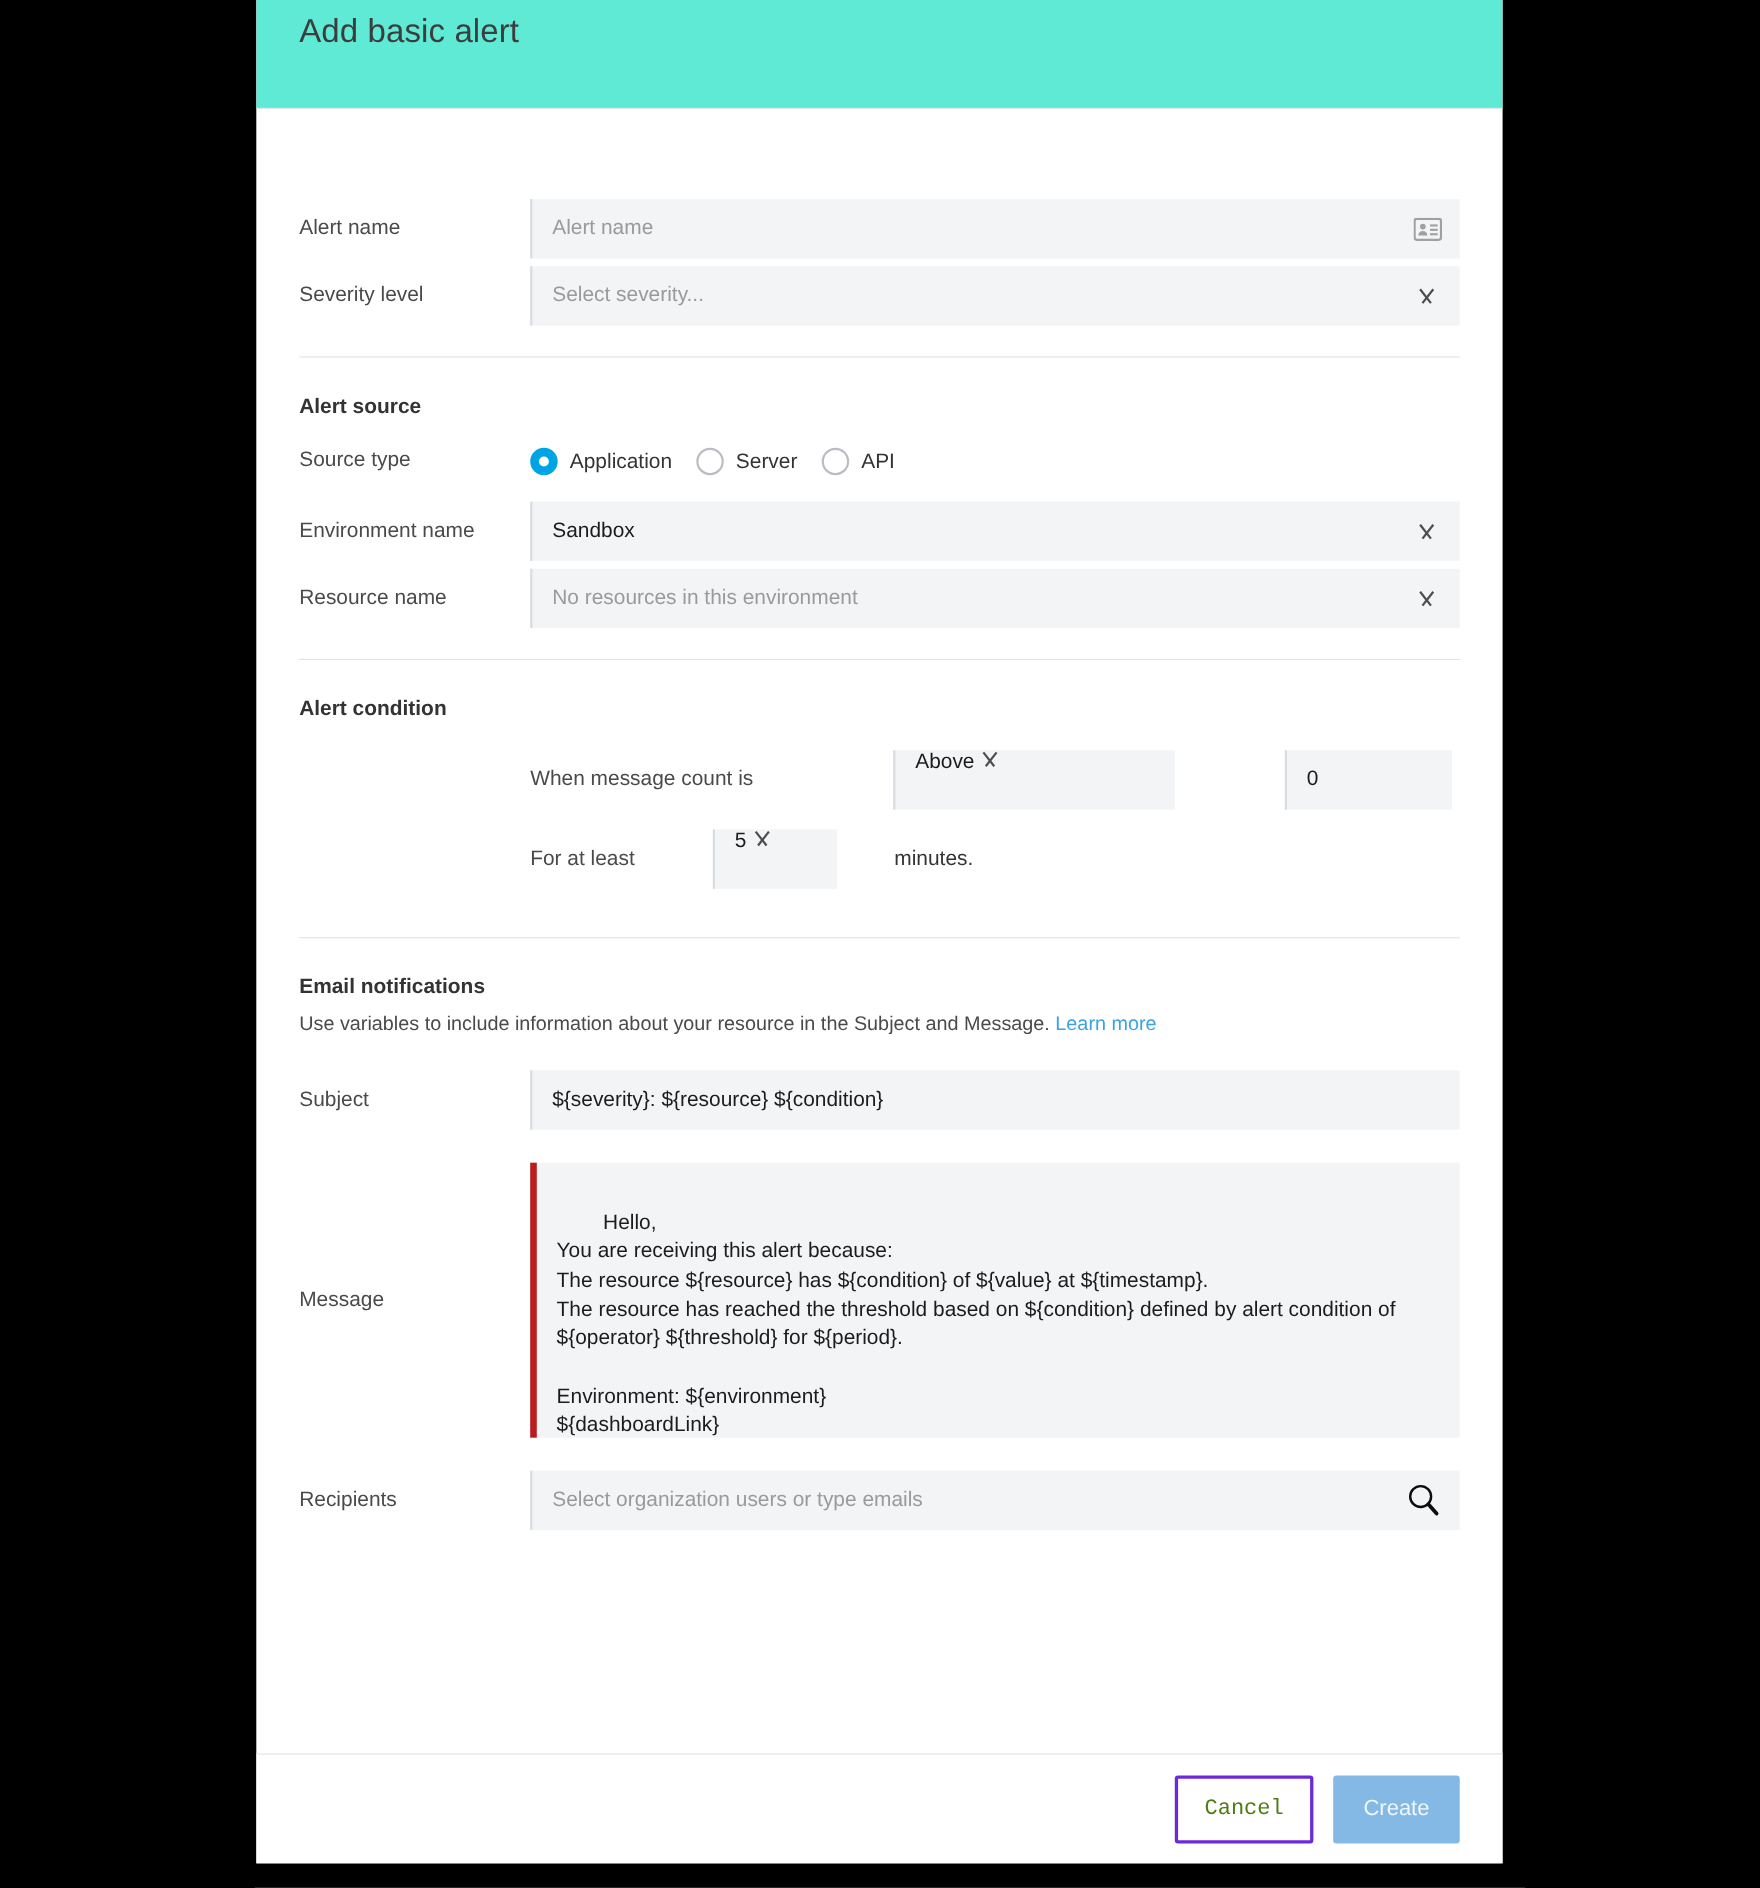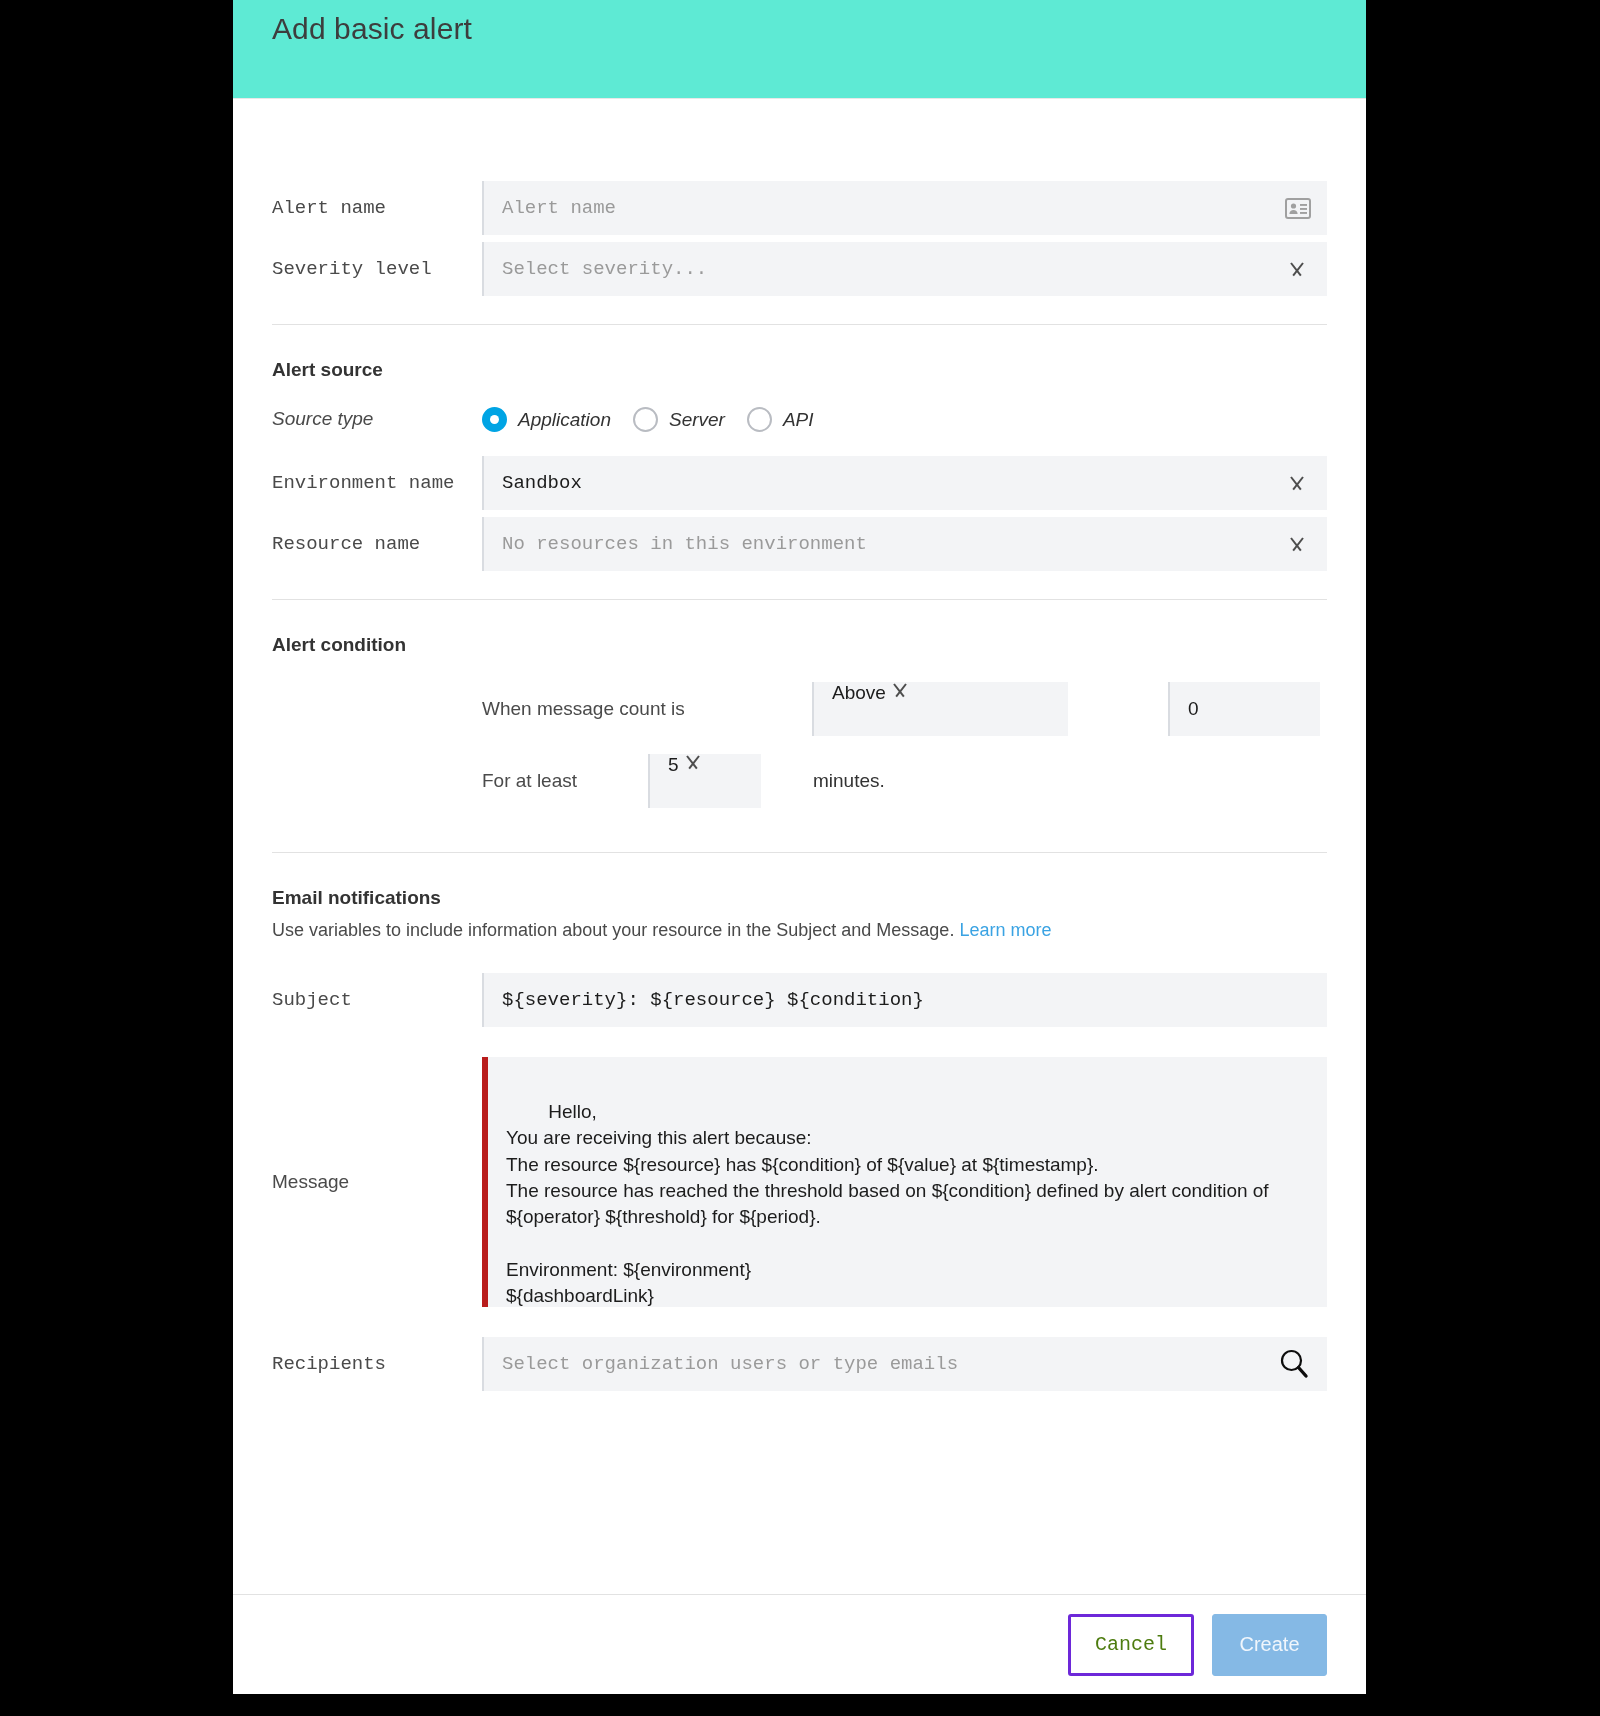--- a/index.html
+++ b/index.html
@@ -36,21 +36,20 @@
   }
   .modal-body {
     padding: 0 39px;
   }
   .spacer-top { height: 82px; }
 
   .row {
     display: flex;
     align-items: center;
     margin-bottom: 7px;
-    font-family: Liberation Mono, monospace;
   }
   .row-label {
     width: 210px;
     flex: 0 0 210px;
     font-size: 19px;
     color: #4a4a4a;
     line-height: 1.2;
   }
 
   .field {
@@ -104,21 +103,20 @@
     font-size: 18px;
     color: #4a4a4a;
     margin: -19px 0 28px 0;
   }
   .section-sub a { color: #3aa3e3; text-decoration: none; }
 
   .radio-row {
     display: flex;
     align-items: center;
     margin-bottom: 24px;
-    font-style: italic;
   }
   .radio-group { display: flex; align-items: center; gap: 22px; }
   .radio-item { display: flex; align-items: center; gap: 11px; }
   .radio-circle {
     width: 25px; height: 25px;
     border-radius: 50%;
     border: 2px solid #b9bcc2;
     background: #fff;
     position: relative;
   }

